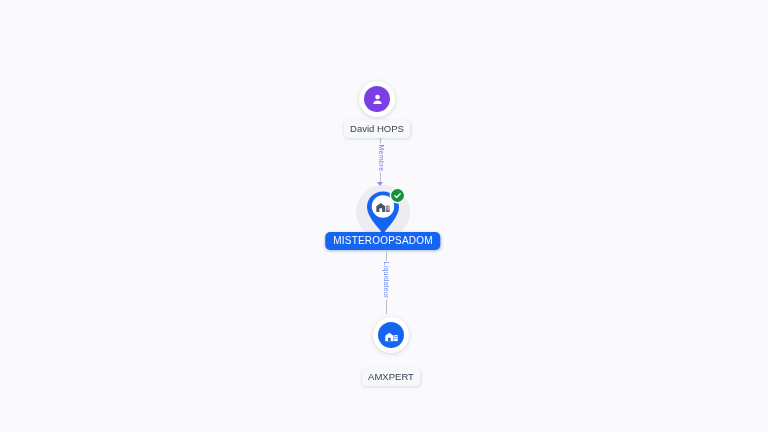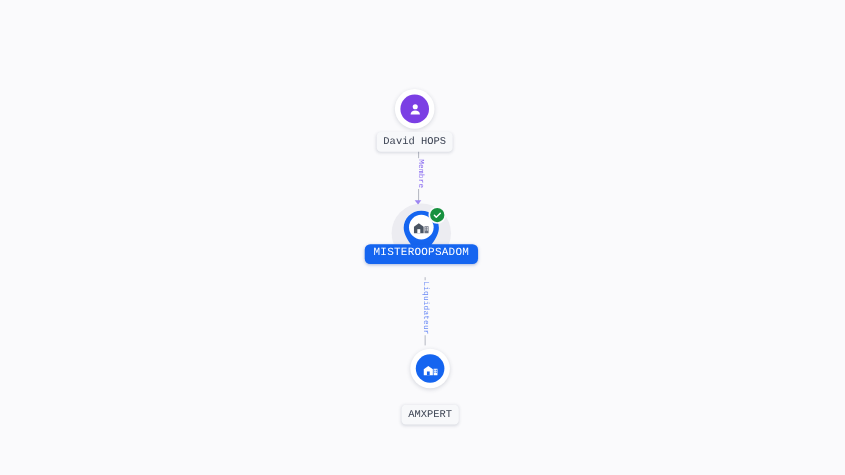--- a/index.html
+++ b/index.html
@@ -14,21 +14,20 @@
     font-family: "Liberation Sans", sans-serif;
     overflow: hidden;
     position: relative;
   }
 
   #graph-canvas {
     position: absolute;
     inset: 0;
     width: 665px;
     height: 432px;
-    font-family: Liberation Mono, monospace;
   }
 
   
   .node {
     position: absolute;
     transform: translate(-50%, -50%);
     display: flex;
     flex-direction: column;
     align-items: center;
   }
@@ -80,21 +79,21 @@
     background: #1565f0;
     color: #ffffff;
     border-radius: 5px;
     font-size: 10px;
     letter-spacing: 0.2px;
     padding: 4px 8px;
     box-shadow: 0 1px 3px rgba(20, 60, 160, 0.35);
   }
 
   #label-person  { left: 377px; top: 120px; transform: translate(-50%, 0); }
-  #label-company { left: 383px; top: 222px; transform: translate(-50%, 0); }
+  #label-company { left: 383px; top: 232px; transform: translate(-50%, 0); }
   #label-liquid  { left: 391px; top: 368px; transform: translate(-50%, 0); }
 
   
   #node-pin {
     left: 383px;
     top: 212px;
   }
   .pin-halo {
     position: absolute;
     left: 50%;

